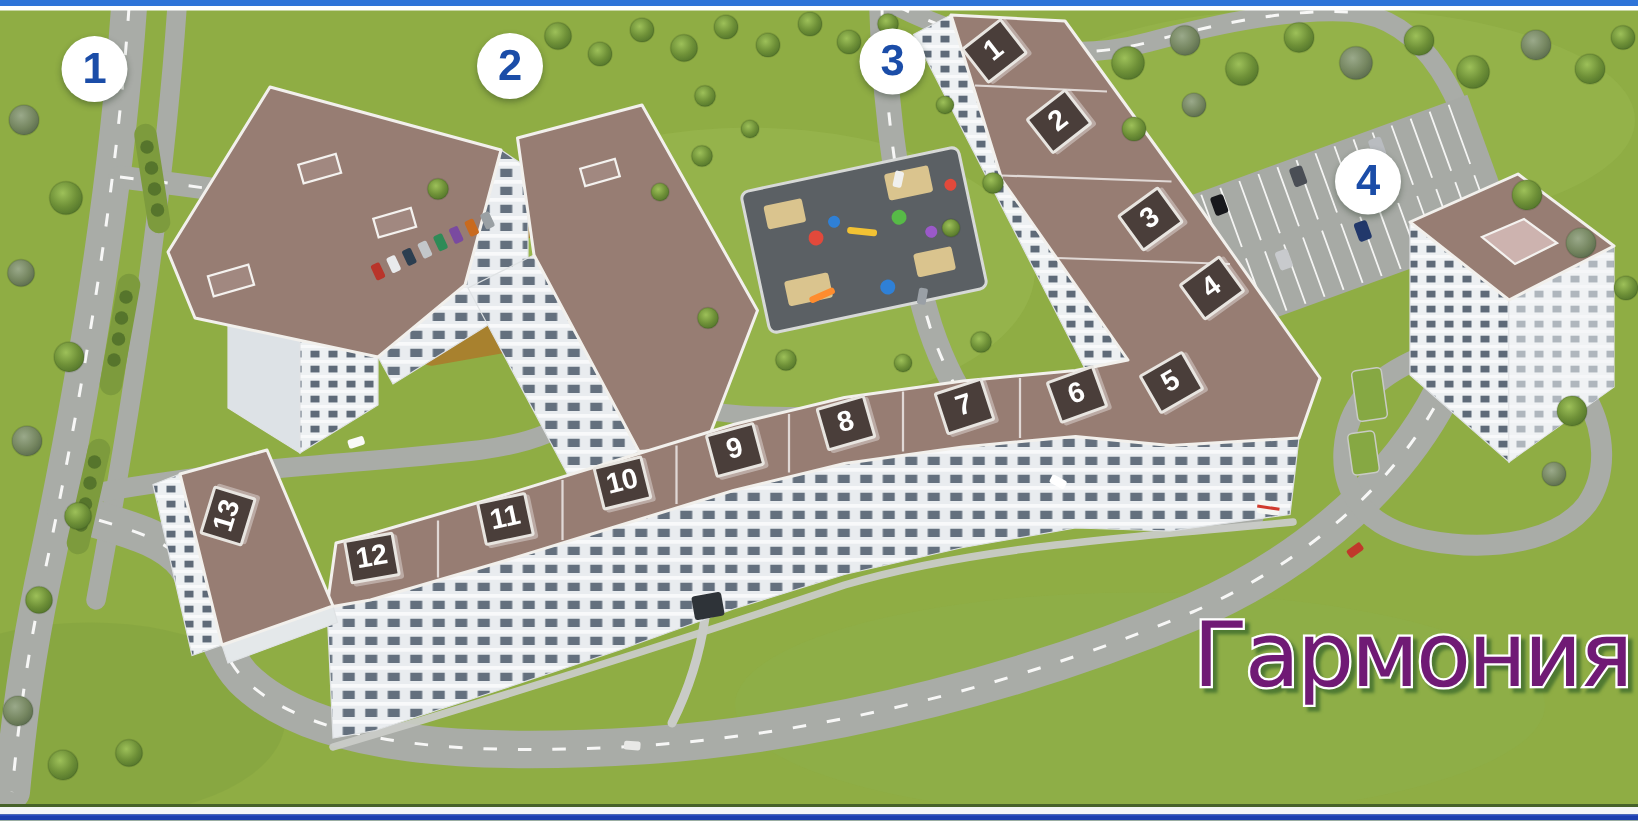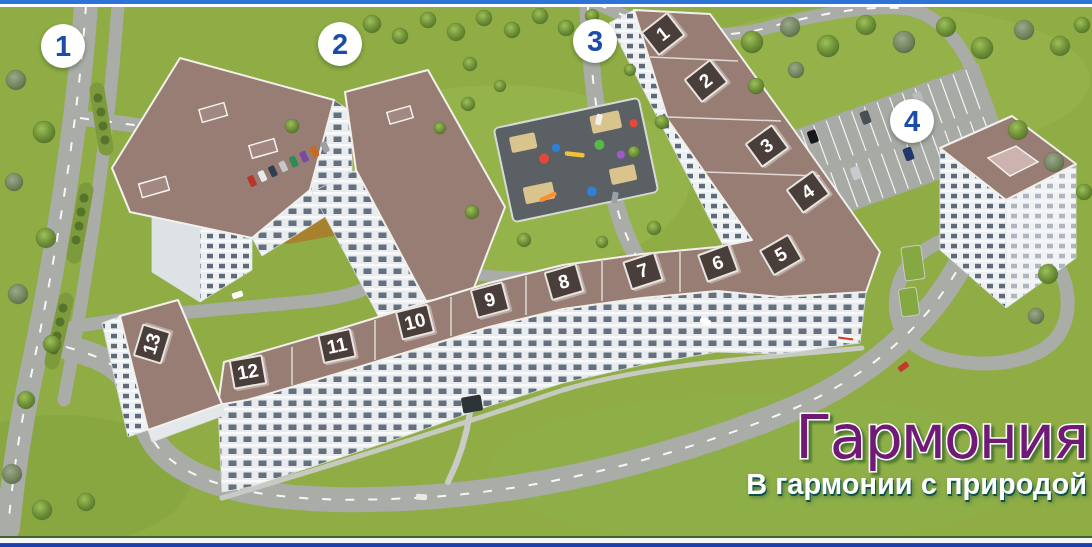--- a/index.html
+++ b/index.html
@@ -341,21 +341,20 @@
     </div>
   <div class="plate" style="left:231px;top:357px;transform:rotate(-10deg);">
     <span>12</span>
     </div>
   <div class="plate" style="left:135px;top:329px;transform:rotate(-73deg);">
     <span>13</span>
     </div>
 
   <div class="logo">
     <div class="logo-name">Гармония</div>
-    <div class="logo-tagline">В гармонии с природой</div>
   </div>
 
   <div class="strip top-blue"></div>
   <div class="strip top-white"></div>
   <div class="strip bot-hair"></div>
   <div class="strip bot-white"></div>
   <div class="strip bot-blue"></div>
 
 </div>
 

